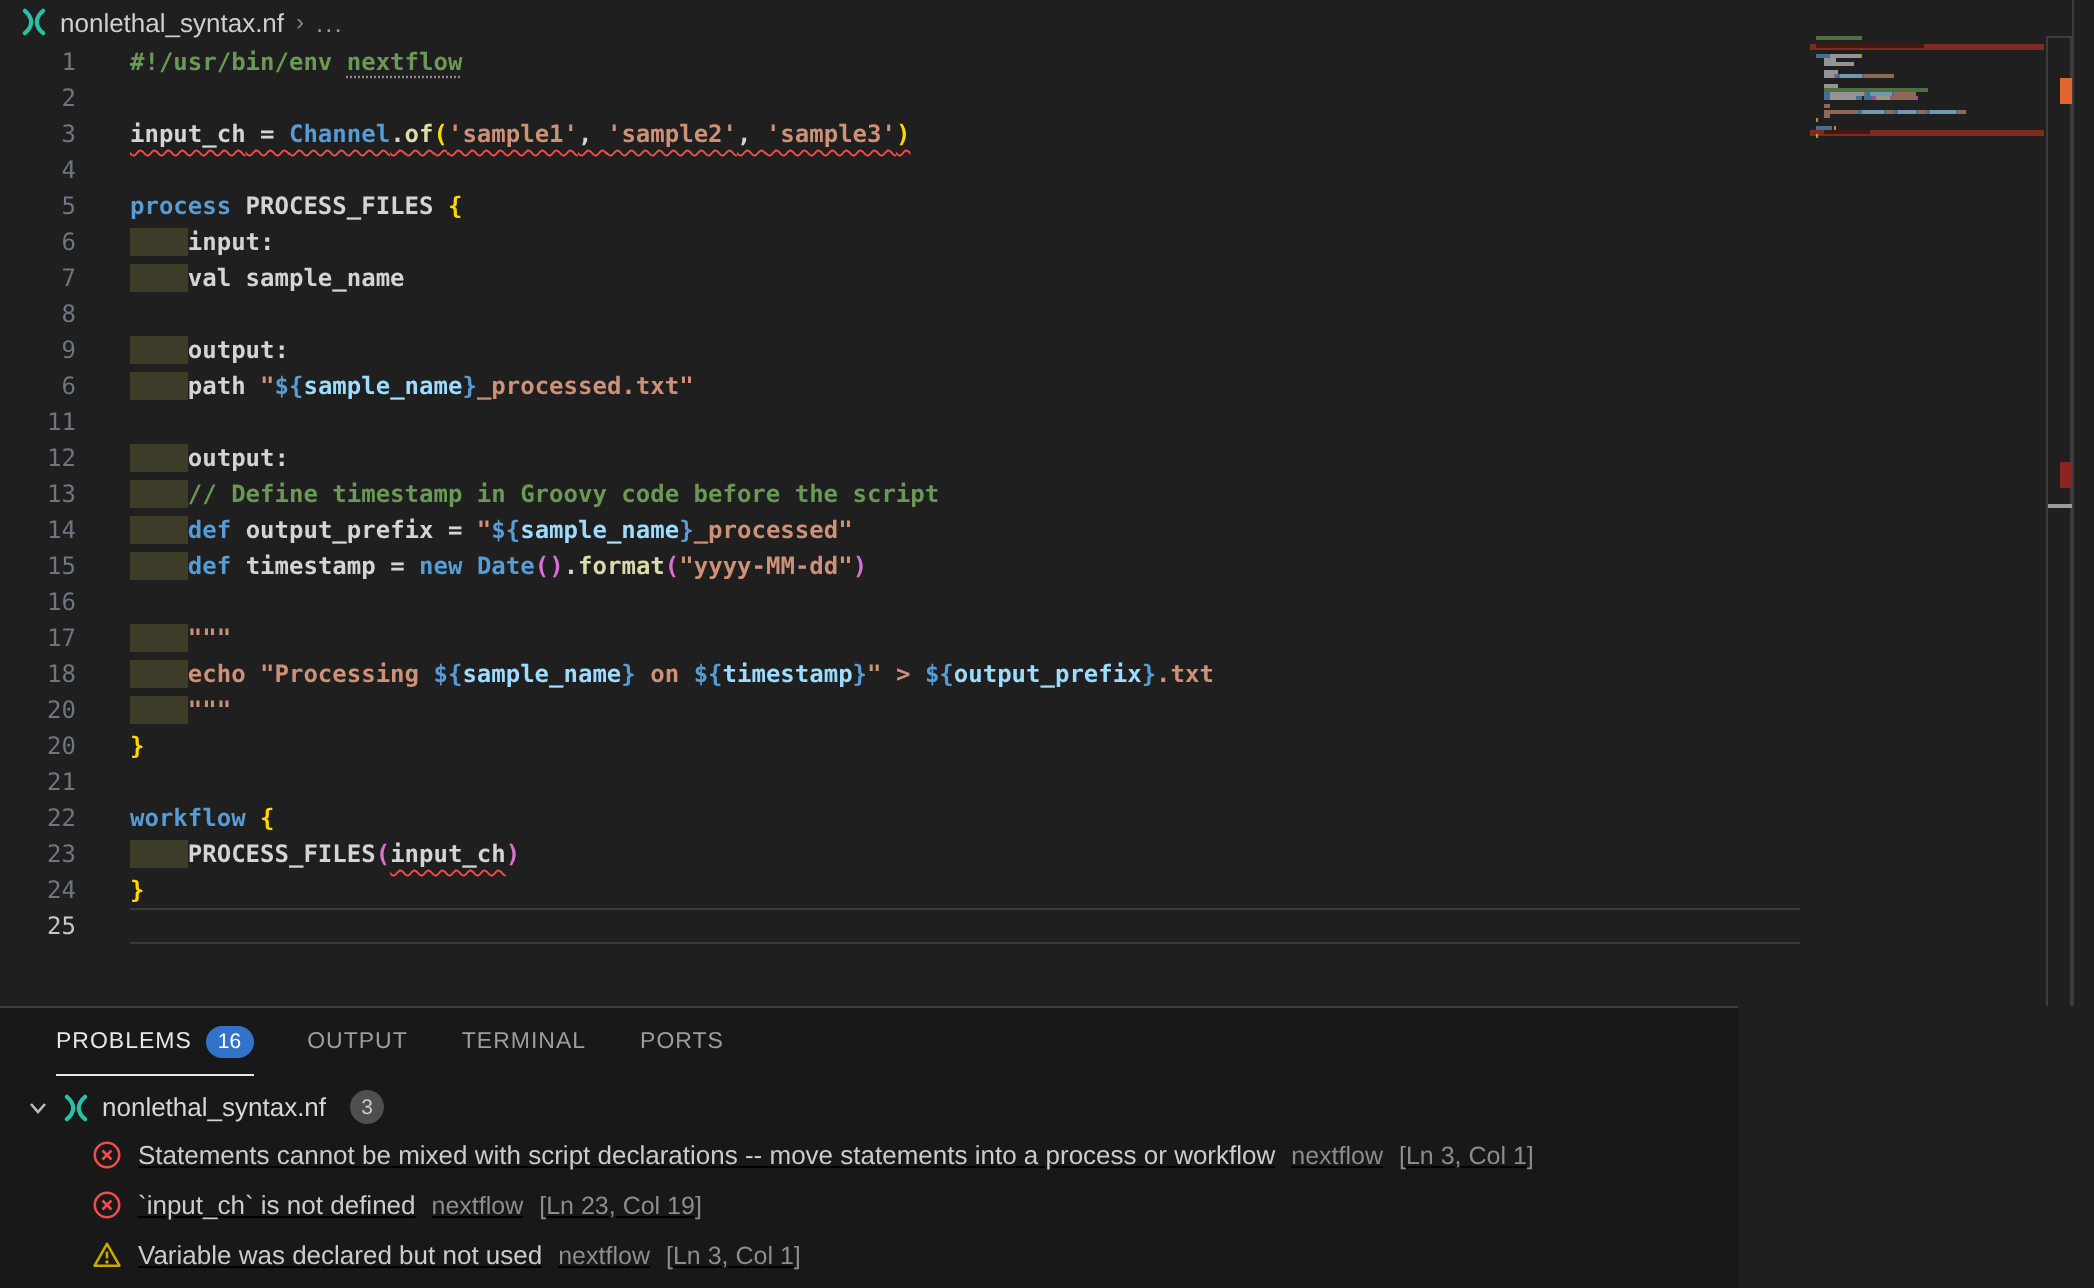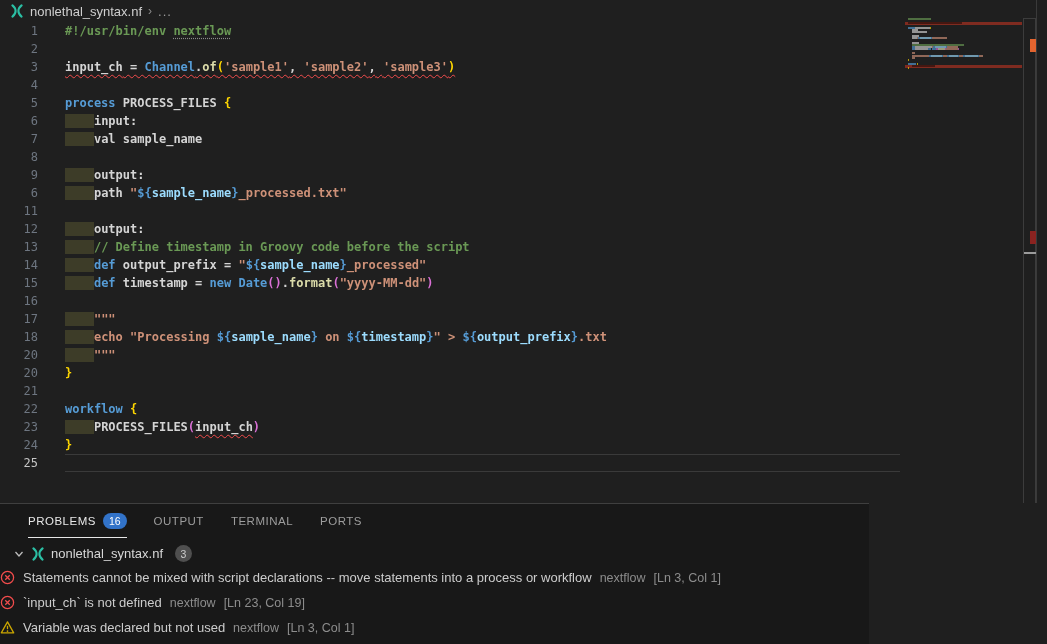--- a/index.html
+++ b/index.html
@@ -54,21 +54,21 @@
   .tab-badge { background:var(--badge-blue); color:#ffffff; font-size:10.5px;
                min-width:17px; height:16px; padding:0 6px; border-radius:10px;
                display:flex; align-items:center; justify-content:center; letter-spacing:0; }
 
   .tree { padding-top:4px; }
   .file-row { display:flex; align-items:center; height:23px; padding-left:13px; gap:6px; }
   .file-name { color:#d7d7d7; font-size:13px; }
   .count-badge { background:#4f4f4f; color:#cccccc; font-size:10.5px; width:17px; height:17px;
                  border-radius:50%; display:flex; align-items:center; justify-content:center;
                  margin-left:6px; }
-  .prob-row { display:flex; align-items:center; height:25px; gap:8px; }
+  .prob-row { display:flex; align-items:center; height:25px; padding-left:46px; gap:8px;text-decoration:underline; }
   .prob-msg { color:#cccccc; font-size:13px; }
   .prob-meta { color:#8d8d8d; font-size:12.5px; }
   .chev { display:flex; align-items:center; }
 </style>
 </head>
 <body>
 
 <div class="breadcrumb">
   <svg width="14" height="14" viewBox="0 0 20 20">
     <path d="M3.5 2 C 9.5 7, 9.5 13, 3.5 18" fill="none" stroke="#2bbfa4" stroke-width="3" stroke-linecap="round"></path>

